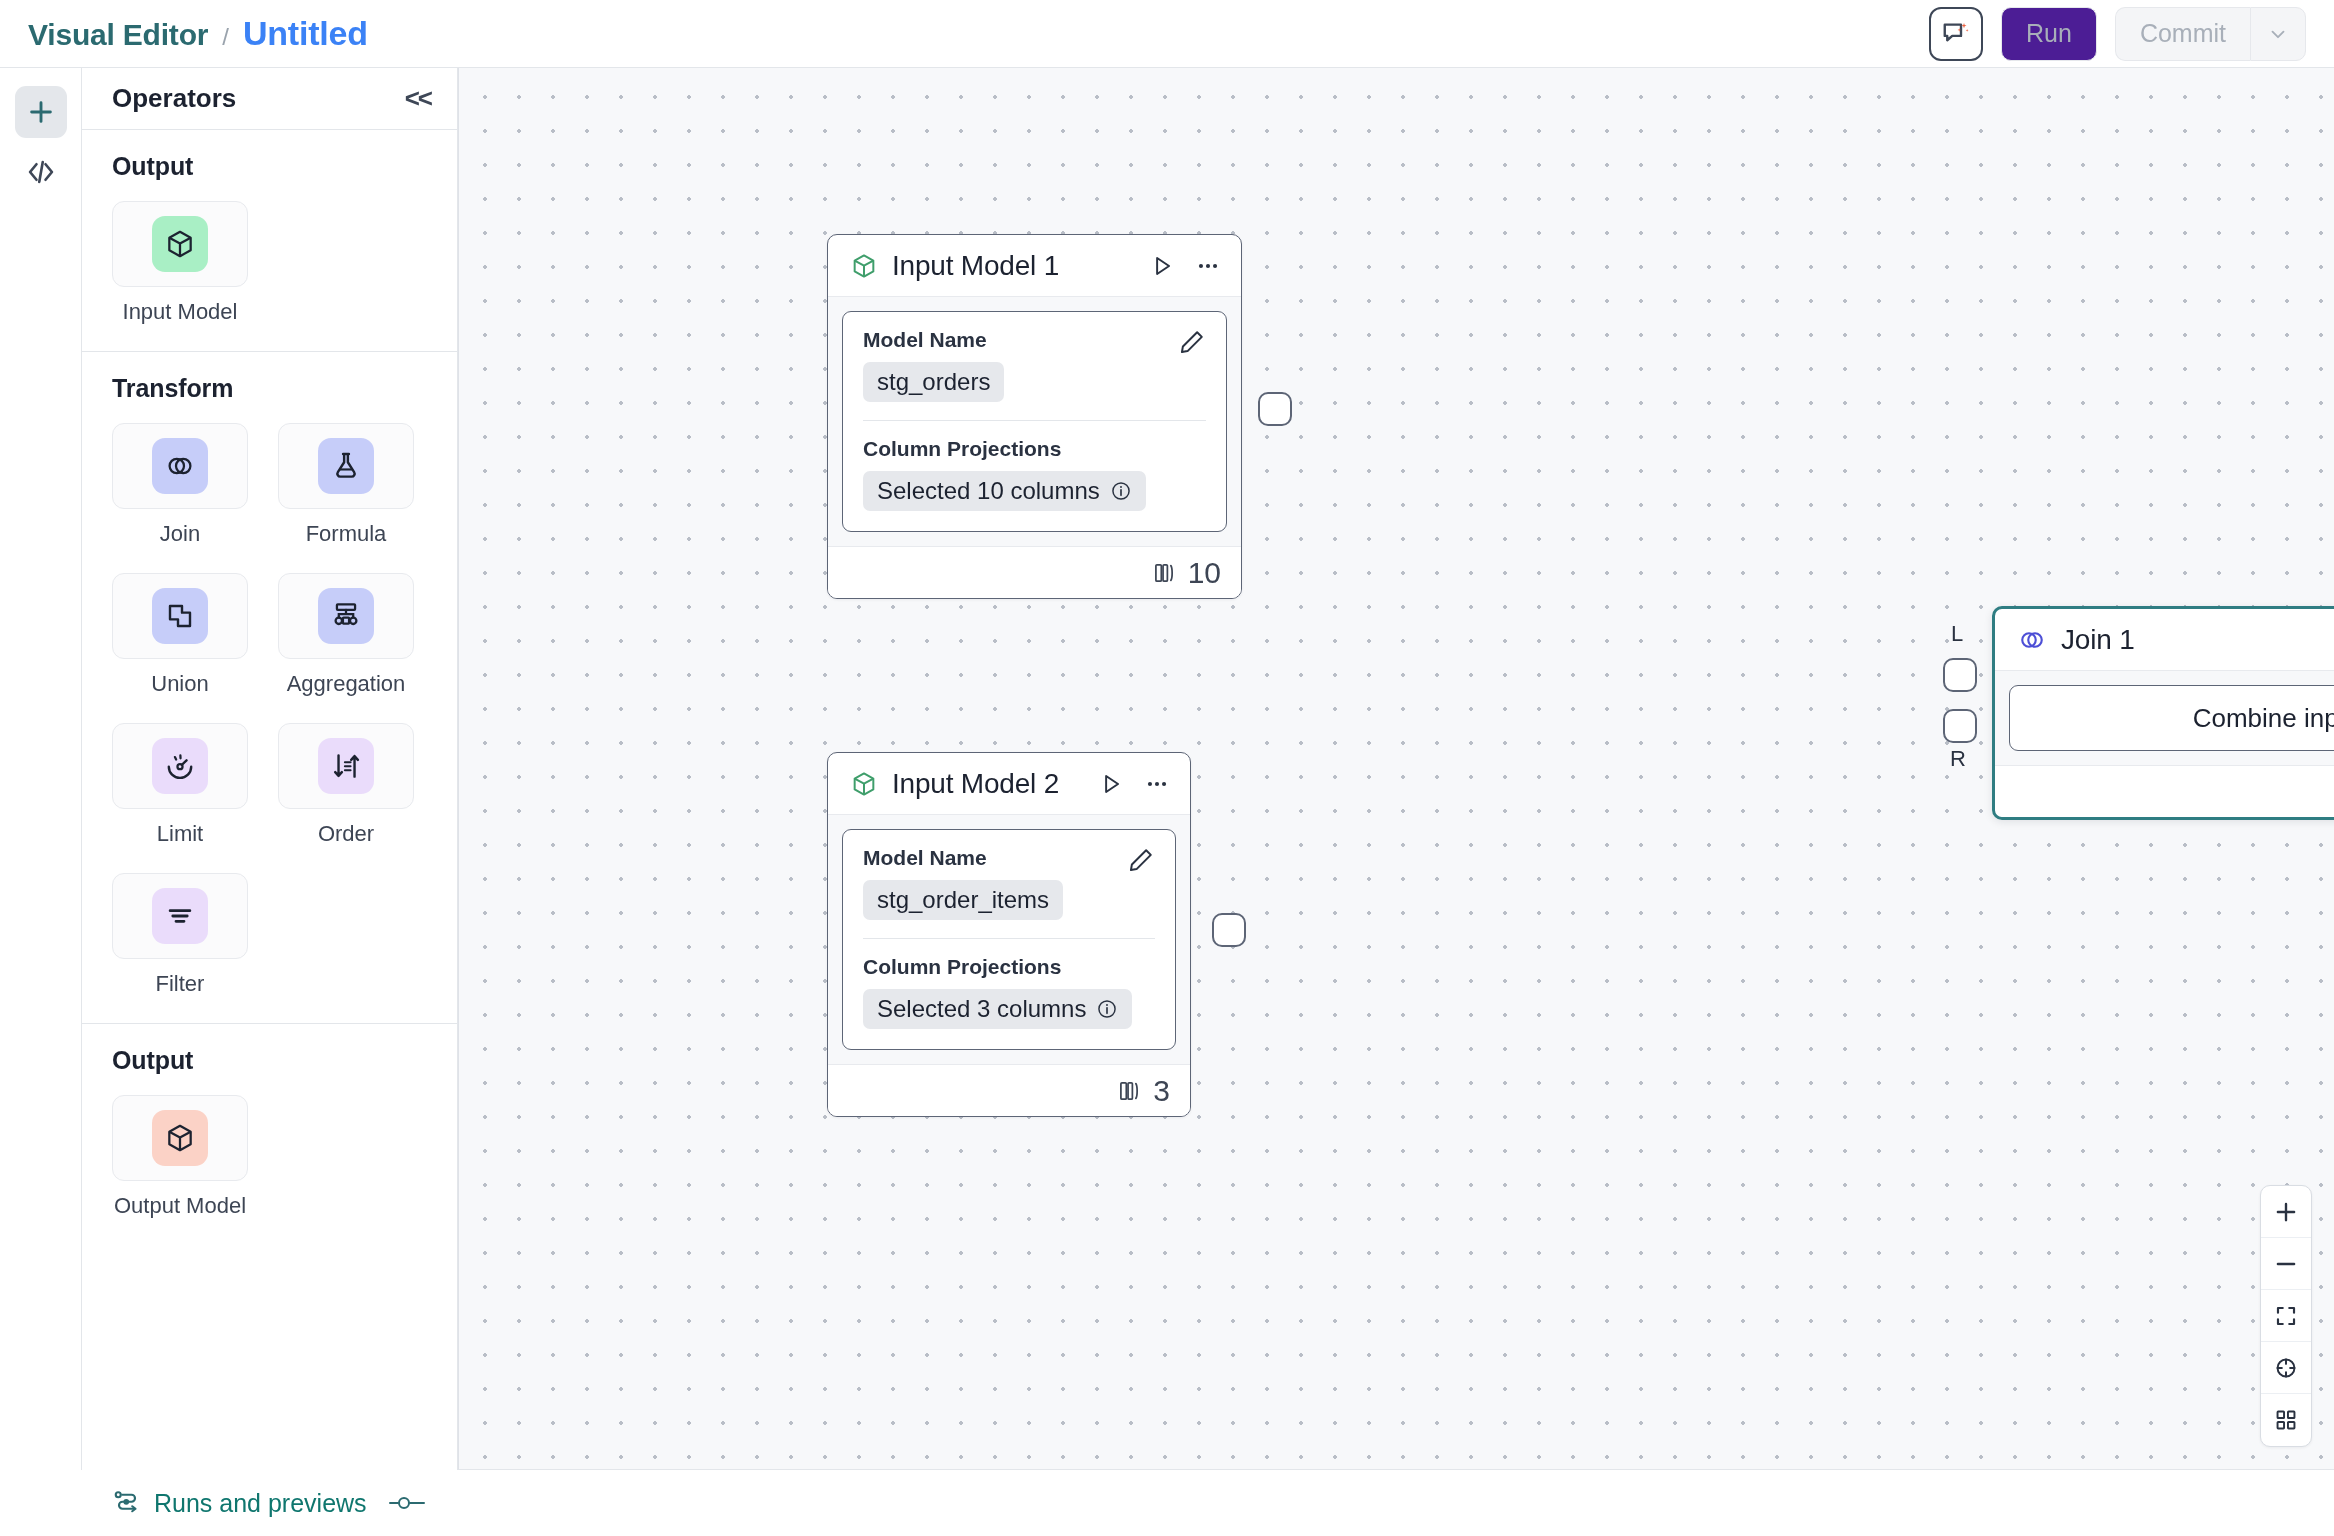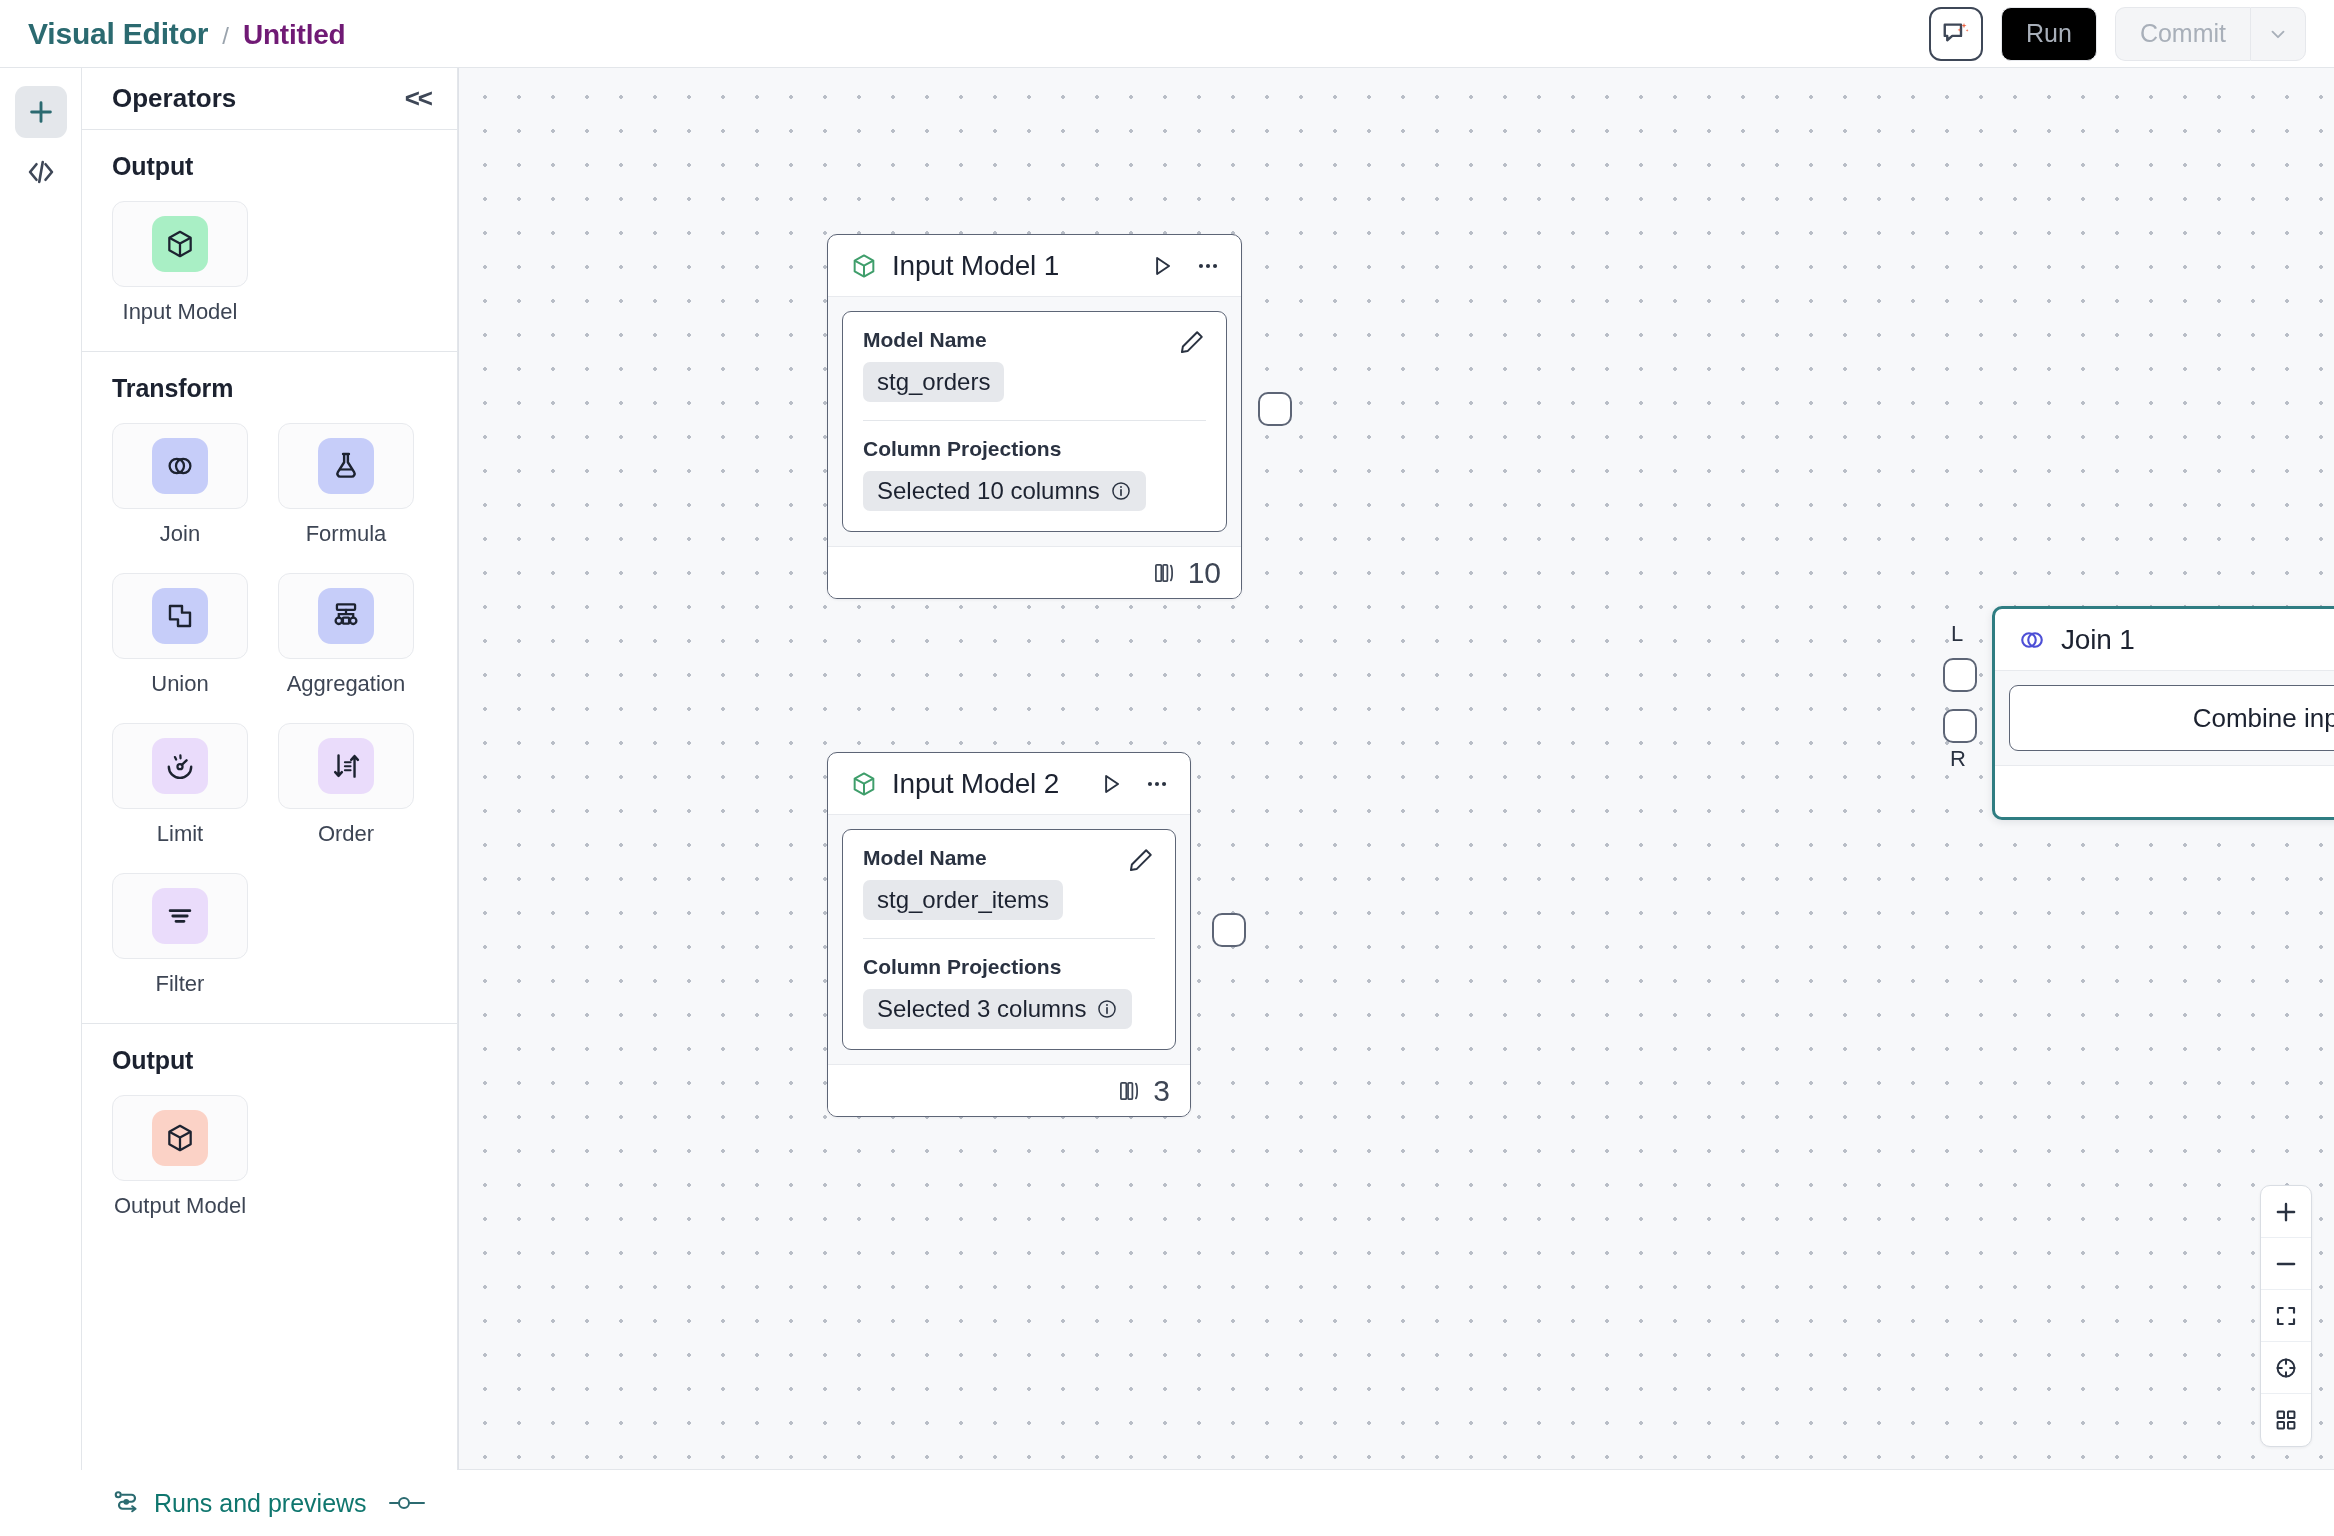--- a/index.html
+++ b/index.html
@@ -19,35 +19,35 @@
     background: #ffffff;
     border-bottom: 1px solid #e3e6ea;
     position: relative;
   }
   .breadcrumb { display: flex; align-items: baseline; gap: 14px; }
   .bc-root {
     font-size: 30px; font-weight: 700; color: #2b6a70;
     letter-spacing: -0.2px; cursor: pointer;
   }
   .bc-sep { font-size: 24px; color: #9aa3ad; font-weight: 400; }
-  .bc-leaf { font-size: 28px; font-weight: 700; color: #701a75; letter-spacing: -0.2px; }
+  .bc-leaf { font-size: 34px; font-weight: 700; color: #3b82f6; letter-spacing: -0.2px; }
 
   .topbar-right {
     margin-left: auto; display: flex; align-items: center; gap: 18px;
   }
   .ai-btn {
     width: 54px; height: 54px; border-radius: 12px;
     border: 2px solid #3e4757; background: #fff;
     display: flex; align-items: center; justify-content: center;
     cursor: pointer;
   }
   .btn-run {
     height: 54px; min-width: 96px; padding: 0 22px;
     border: 1px solid #e6e8ec; border-radius: 10px;
-    background: #000000; color: #a8afb9;
+    background: #4c1d95; color: #a8afb9;
     font-size: 25px; font-family: "Liberation Sans", sans-serif;
     display: flex; align-items: center; justify-content: center;
     cursor: default;
   }
   .commit-group { display: flex; height: 54px; }
   .btn-commit {
     height: 54px; padding: 0 24px;
     border: 1px solid #e6e8ec; border-right: none;
     border-radius: 10px 0 0 10px;
     background: #f4f5f7; color: #a8afb9; font-size: 25px;

